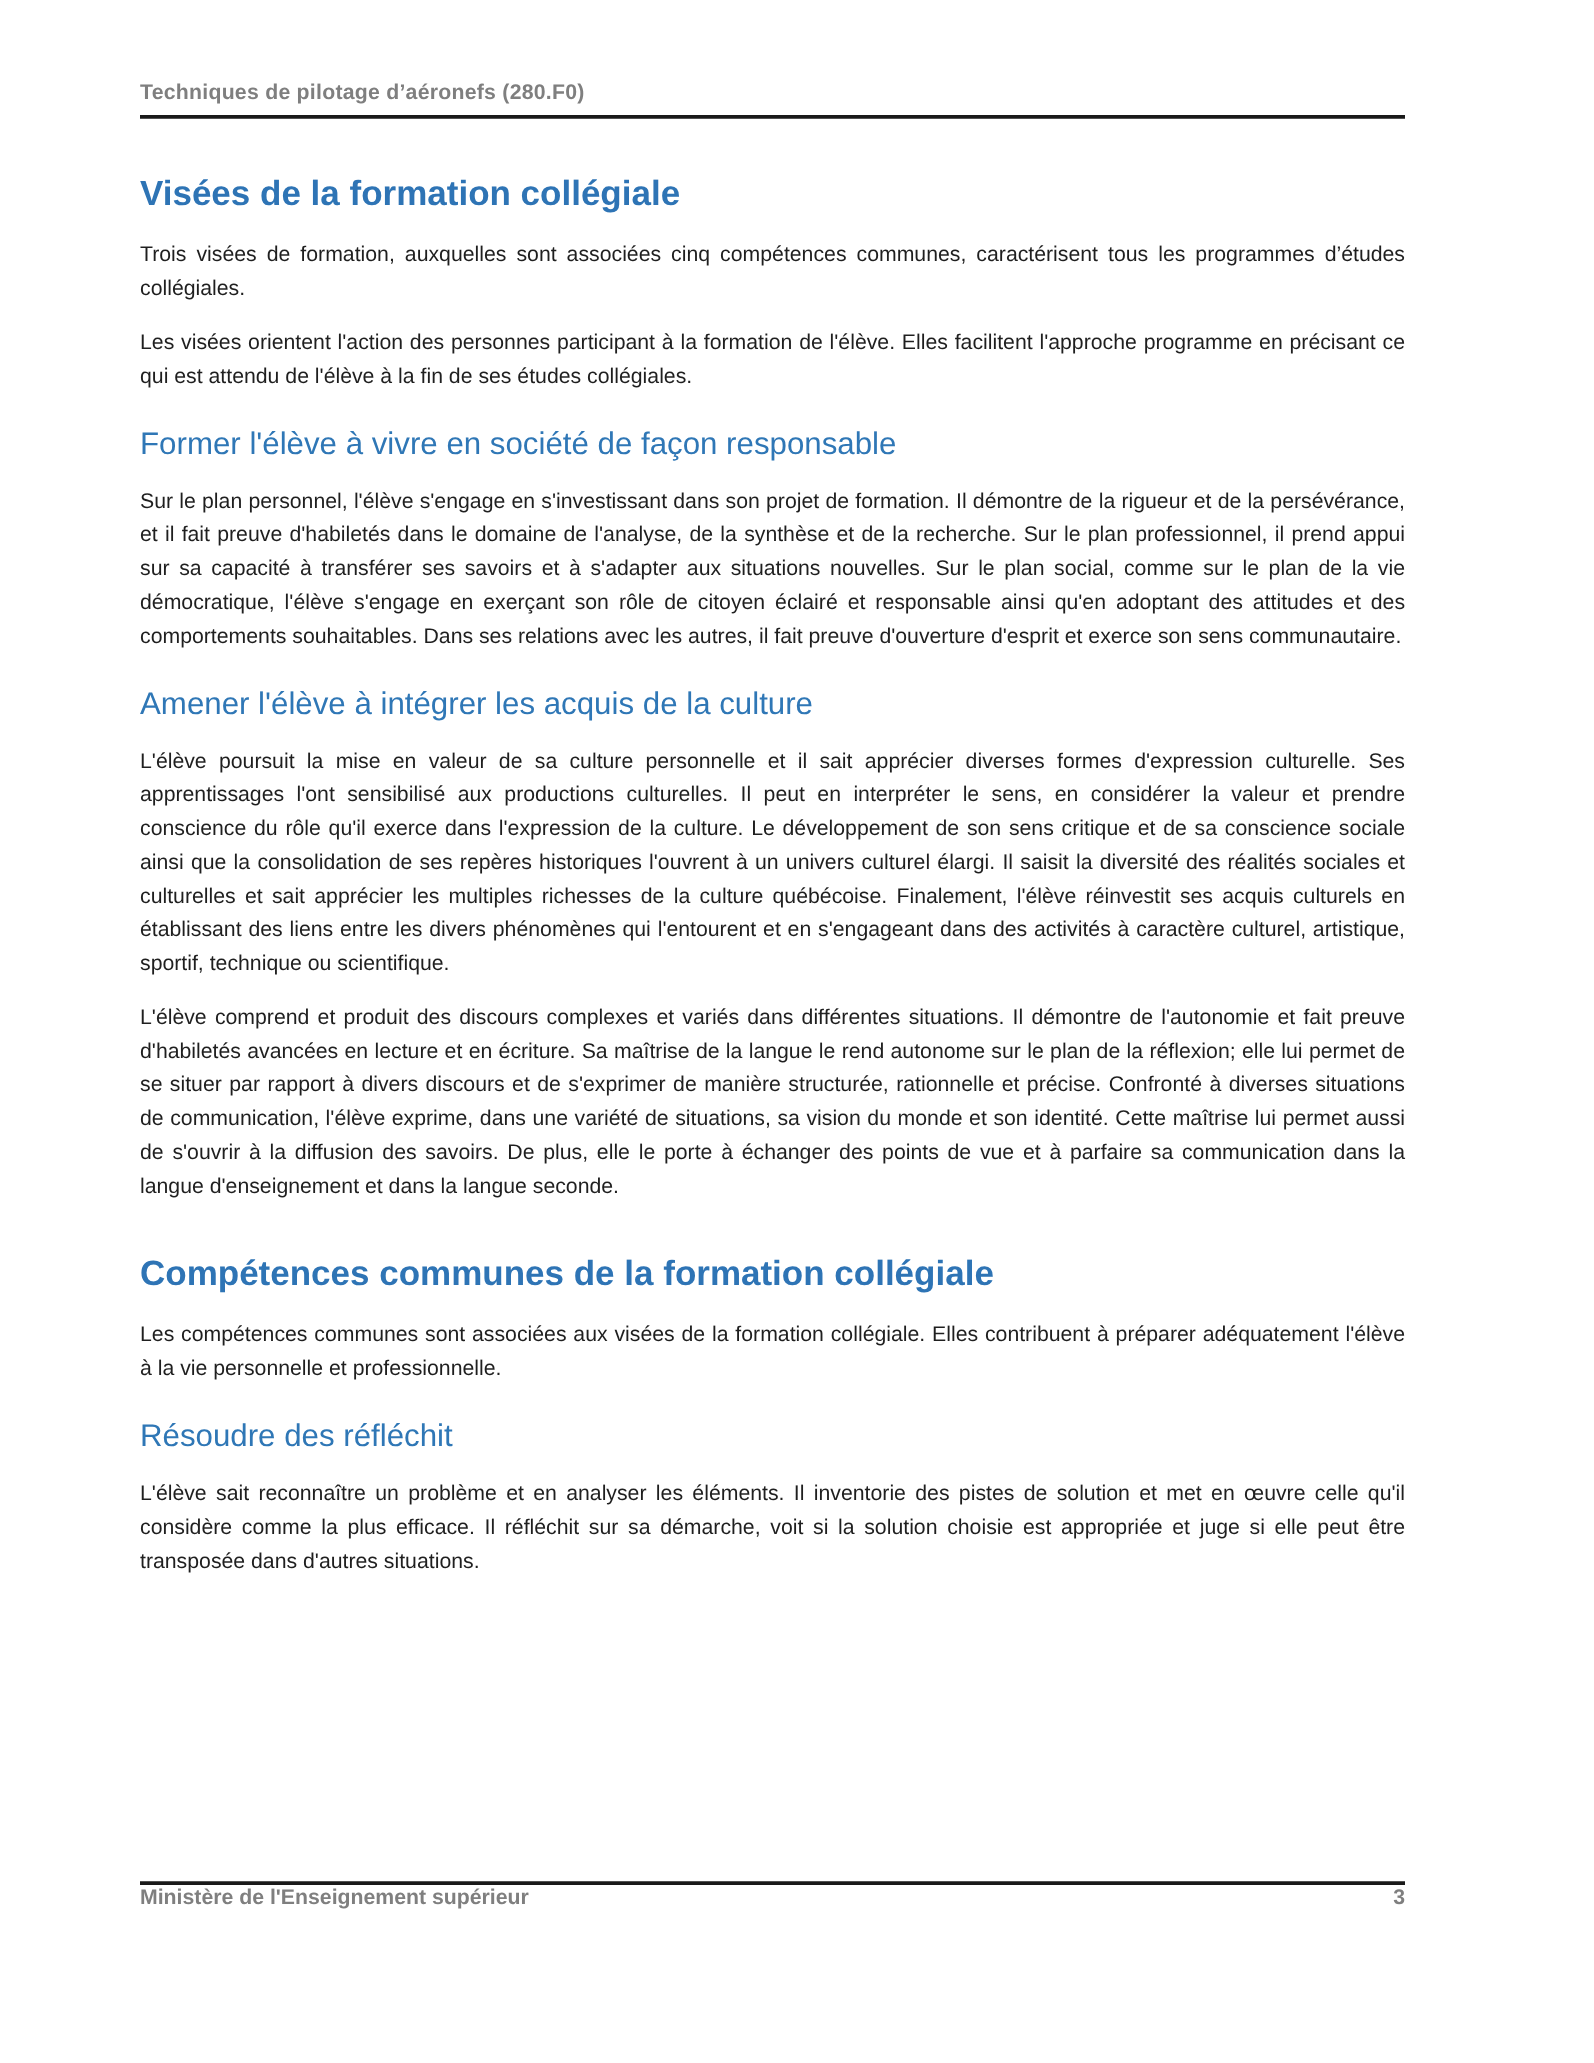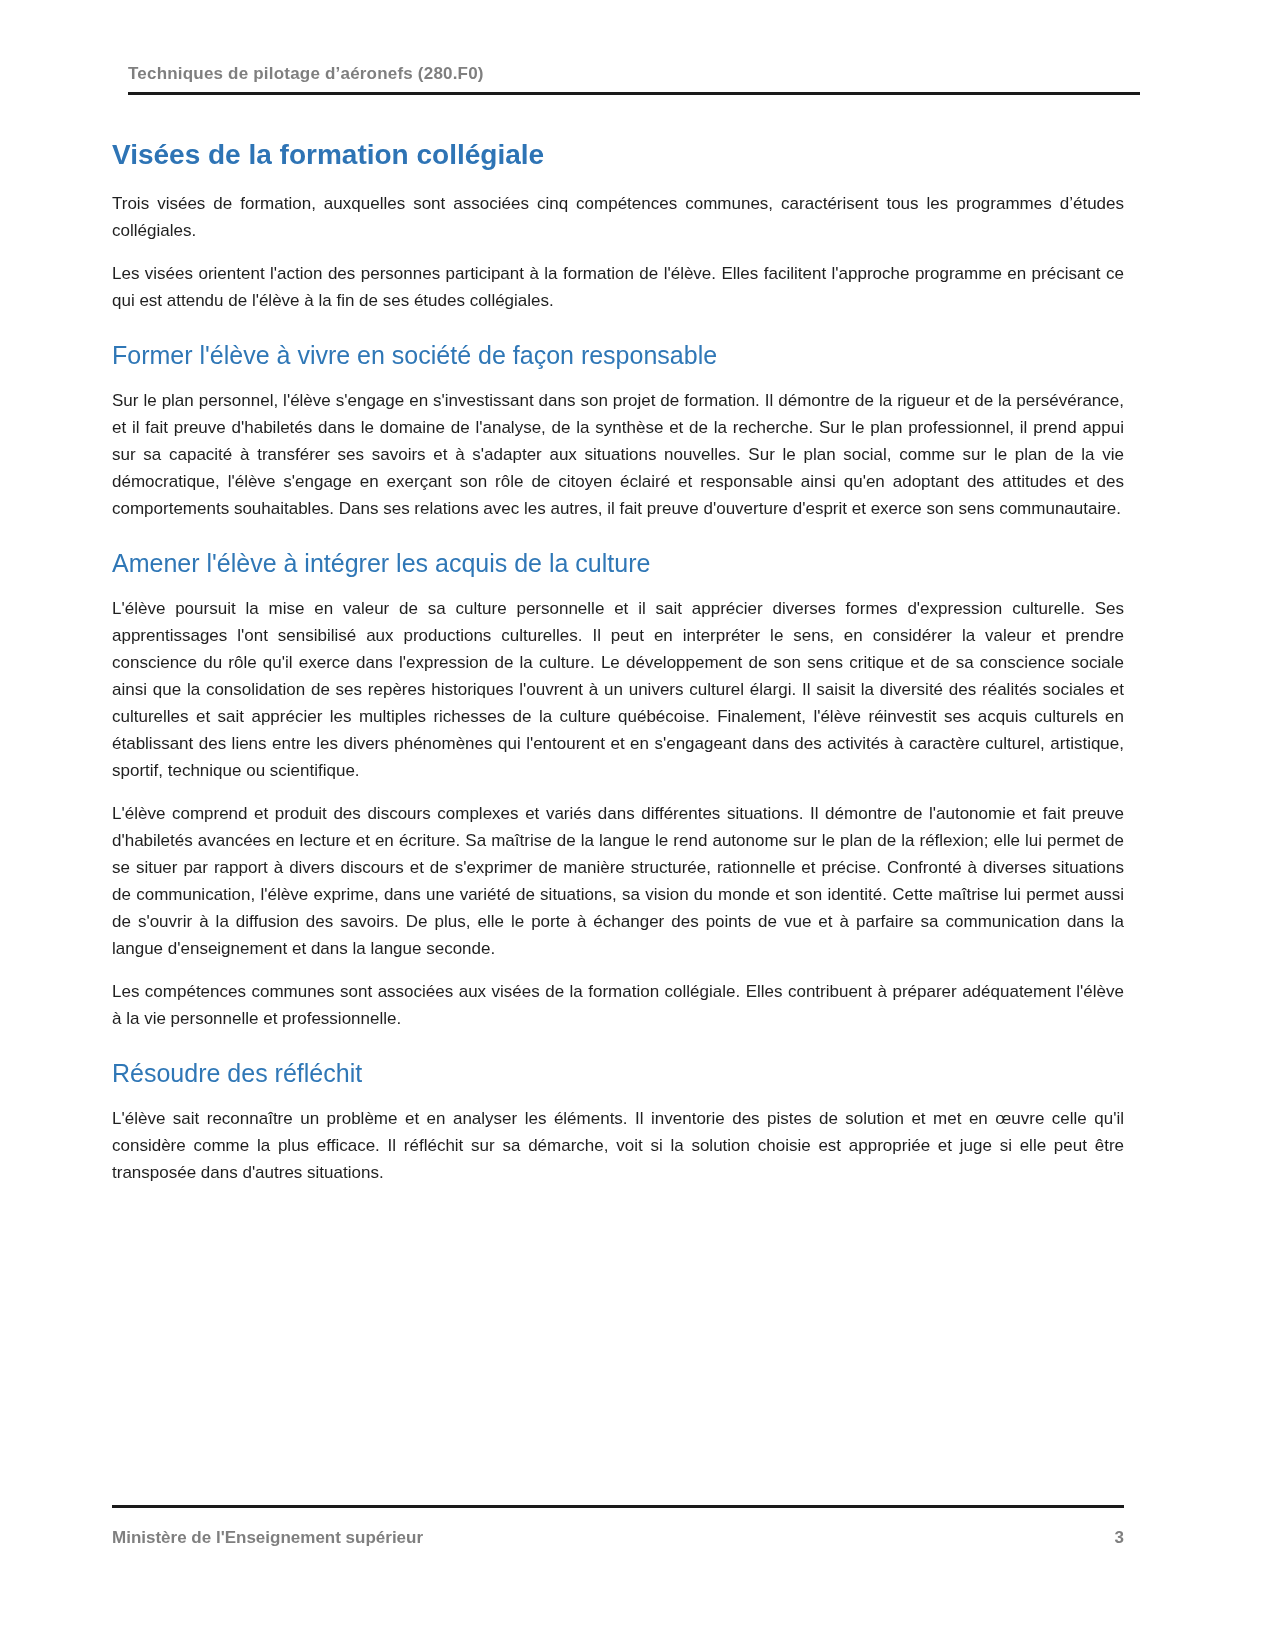--- a/index.html
+++ b/index.html
@@ -17,21 +17,21 @@
     height:1650px;
     margin:0 auto;
     background:#ffffff;
     font-family:"Liberation Sans", sans-serif;
     color:var(--body-color);
     overflow:hidden;
   }
   .running-header{
     position:absolute;
     top:64px;
-    left:128px;
+    left:112px;
     width:1012px;
     border-bottom:3px solid var(--rule-color);
     padding-bottom:8px;
   }
   .running-header .hdr-text{
     font-size:17px;
     font-weight:bold;
     color:var(--muted-gray);
     letter-spacing:.2px;
   }
@@ -62,21 +62,21 @@
     text-align:justify;
     color:var(--body-color);
     margin:0 0 16px 0;
   }
   .running-footer{
     position:absolute;
     top:1505px;
     left:112px;
     width:1012px;
     border-top:3px solid var(--rule-color);
-    padding-top:20px;
+    padding-top:0;
     display:flex;
     justify-content:space-between;
     align-items:baseline;
   }
   .running-footer .ftr-text,
   .running-footer .ftr-page{
     font-size:17px;
     font-weight:bold;
     color:var(--muted-gray);
   }
@@ -96,20 +96,21 @@
     <p class="doc-p">Les visées orientent l'action des personnes participant à la formation de l'élève. Elles facilitent l'approche programme en précisant ce qui est attendu de l'élève à la fin de ses études collégiales.</p>
 
     <h2 class="doc-h2">Former l'élève à vivre en société de façon responsable</h2>
     <p class="doc-p">Sur le plan personnel, l'élève s'engage en s'investissant dans son projet de formation. Il démontre de la rigueur et de la persévérance, et il fait preuve d'habiletés dans le domaine de l'analyse, de la synthèse et de la recherche. Sur le plan professionnel, il prend appui sur sa capacité à transférer ses savoirs et à s'adapter aux situations nouvelles. Sur le plan social, comme sur le plan de la vie démocratique, l'élève s'engage en exerçant son rôle de citoyen éclairé et responsable ainsi qu'en adoptant des attitudes et des comportements souhaitables. Dans ses relations avec les autres, il fait preuve d'ouverture d'esprit et exerce son sens communautaire.</p>
 
     <h2 class="doc-h2">Amener l'élève à intégrer les acquis de la culture</h2>
     <p class="doc-p">L'élève poursuit la mise en valeur de sa culture personnelle et il sait apprécier diverses formes d'expression culturelle. Ses apprentissages l'ont sensibilisé aux productions culturelles. Il peut en interpréter le sens, en considérer la valeur et prendre conscience du rôle qu'il exerce dans l'expression de la culture. Le développement de son sens critique et de sa conscience sociale ainsi que la consolidation de ses repères historiques l'ouvrent à un univers culturel élargi. Il saisit la diversité des réalités sociales et culturelles et sait apprécier les multiples richesses de la culture québécoise. Finalement, l'élève réinvestit ses acquis culturels en établissant des liens entre les divers phénomènes qui l'entourent et en s'engageant dans des activités à caractère culturel, artistique, sportif, technique ou scientifique.</p>
 
     <p class="doc-p">L'élève comprend et produit des discours complexes et variés dans différentes situations. Il démontre de l'autonomie et fait preuve d'habiletés avancées en lecture et en écriture. Sa maîtrise de la langue le rend autonome sur le plan de la réflexion; elle lui permet de se situer par rapport à divers discours et de s'exprimer de manière structurée, rationnelle et précise. Confronté à diverses situations de communication, l'élève exprime, dans une variété de situations, sa vision du monde et son identité. Cette maîtrise lui permet aussi de s'ouvrir à la diffusion des savoirs. De plus, elle le porte à échanger des points de vue et à parfaire sa communication dans la langue d'enseignement et dans la langue seconde.</p>
 
+    <h1 class="doc-h1">Compétences communes de la formation collégiale</h1>
     <p class="doc-p">Les compétences communes sont associées aux visées de la formation collégiale. Elles contribuent à préparer adéquatement l'élève à la vie personnelle et professionnelle.</p>
 
     <h2 class="doc-h2">Résoudre des réfléchit</h2>
     <p class="doc-p">L'élève sait reconnaître un problème et en analyser les éléments. Il inventorie des pistes de solution et met en œuvre celle qu'il considère comme la plus efficace. Il réfléchit sur sa démarche, voit si la solution choisie est appropriée et juge si elle peut être transposée dans d'autres situations.</p>
   </div>
 
   <div class="running-footer">
     <span class="ftr-text">Ministère de l'Enseignement supérieur</span>
     <span class="ftr-page">3</span>
   </div>

